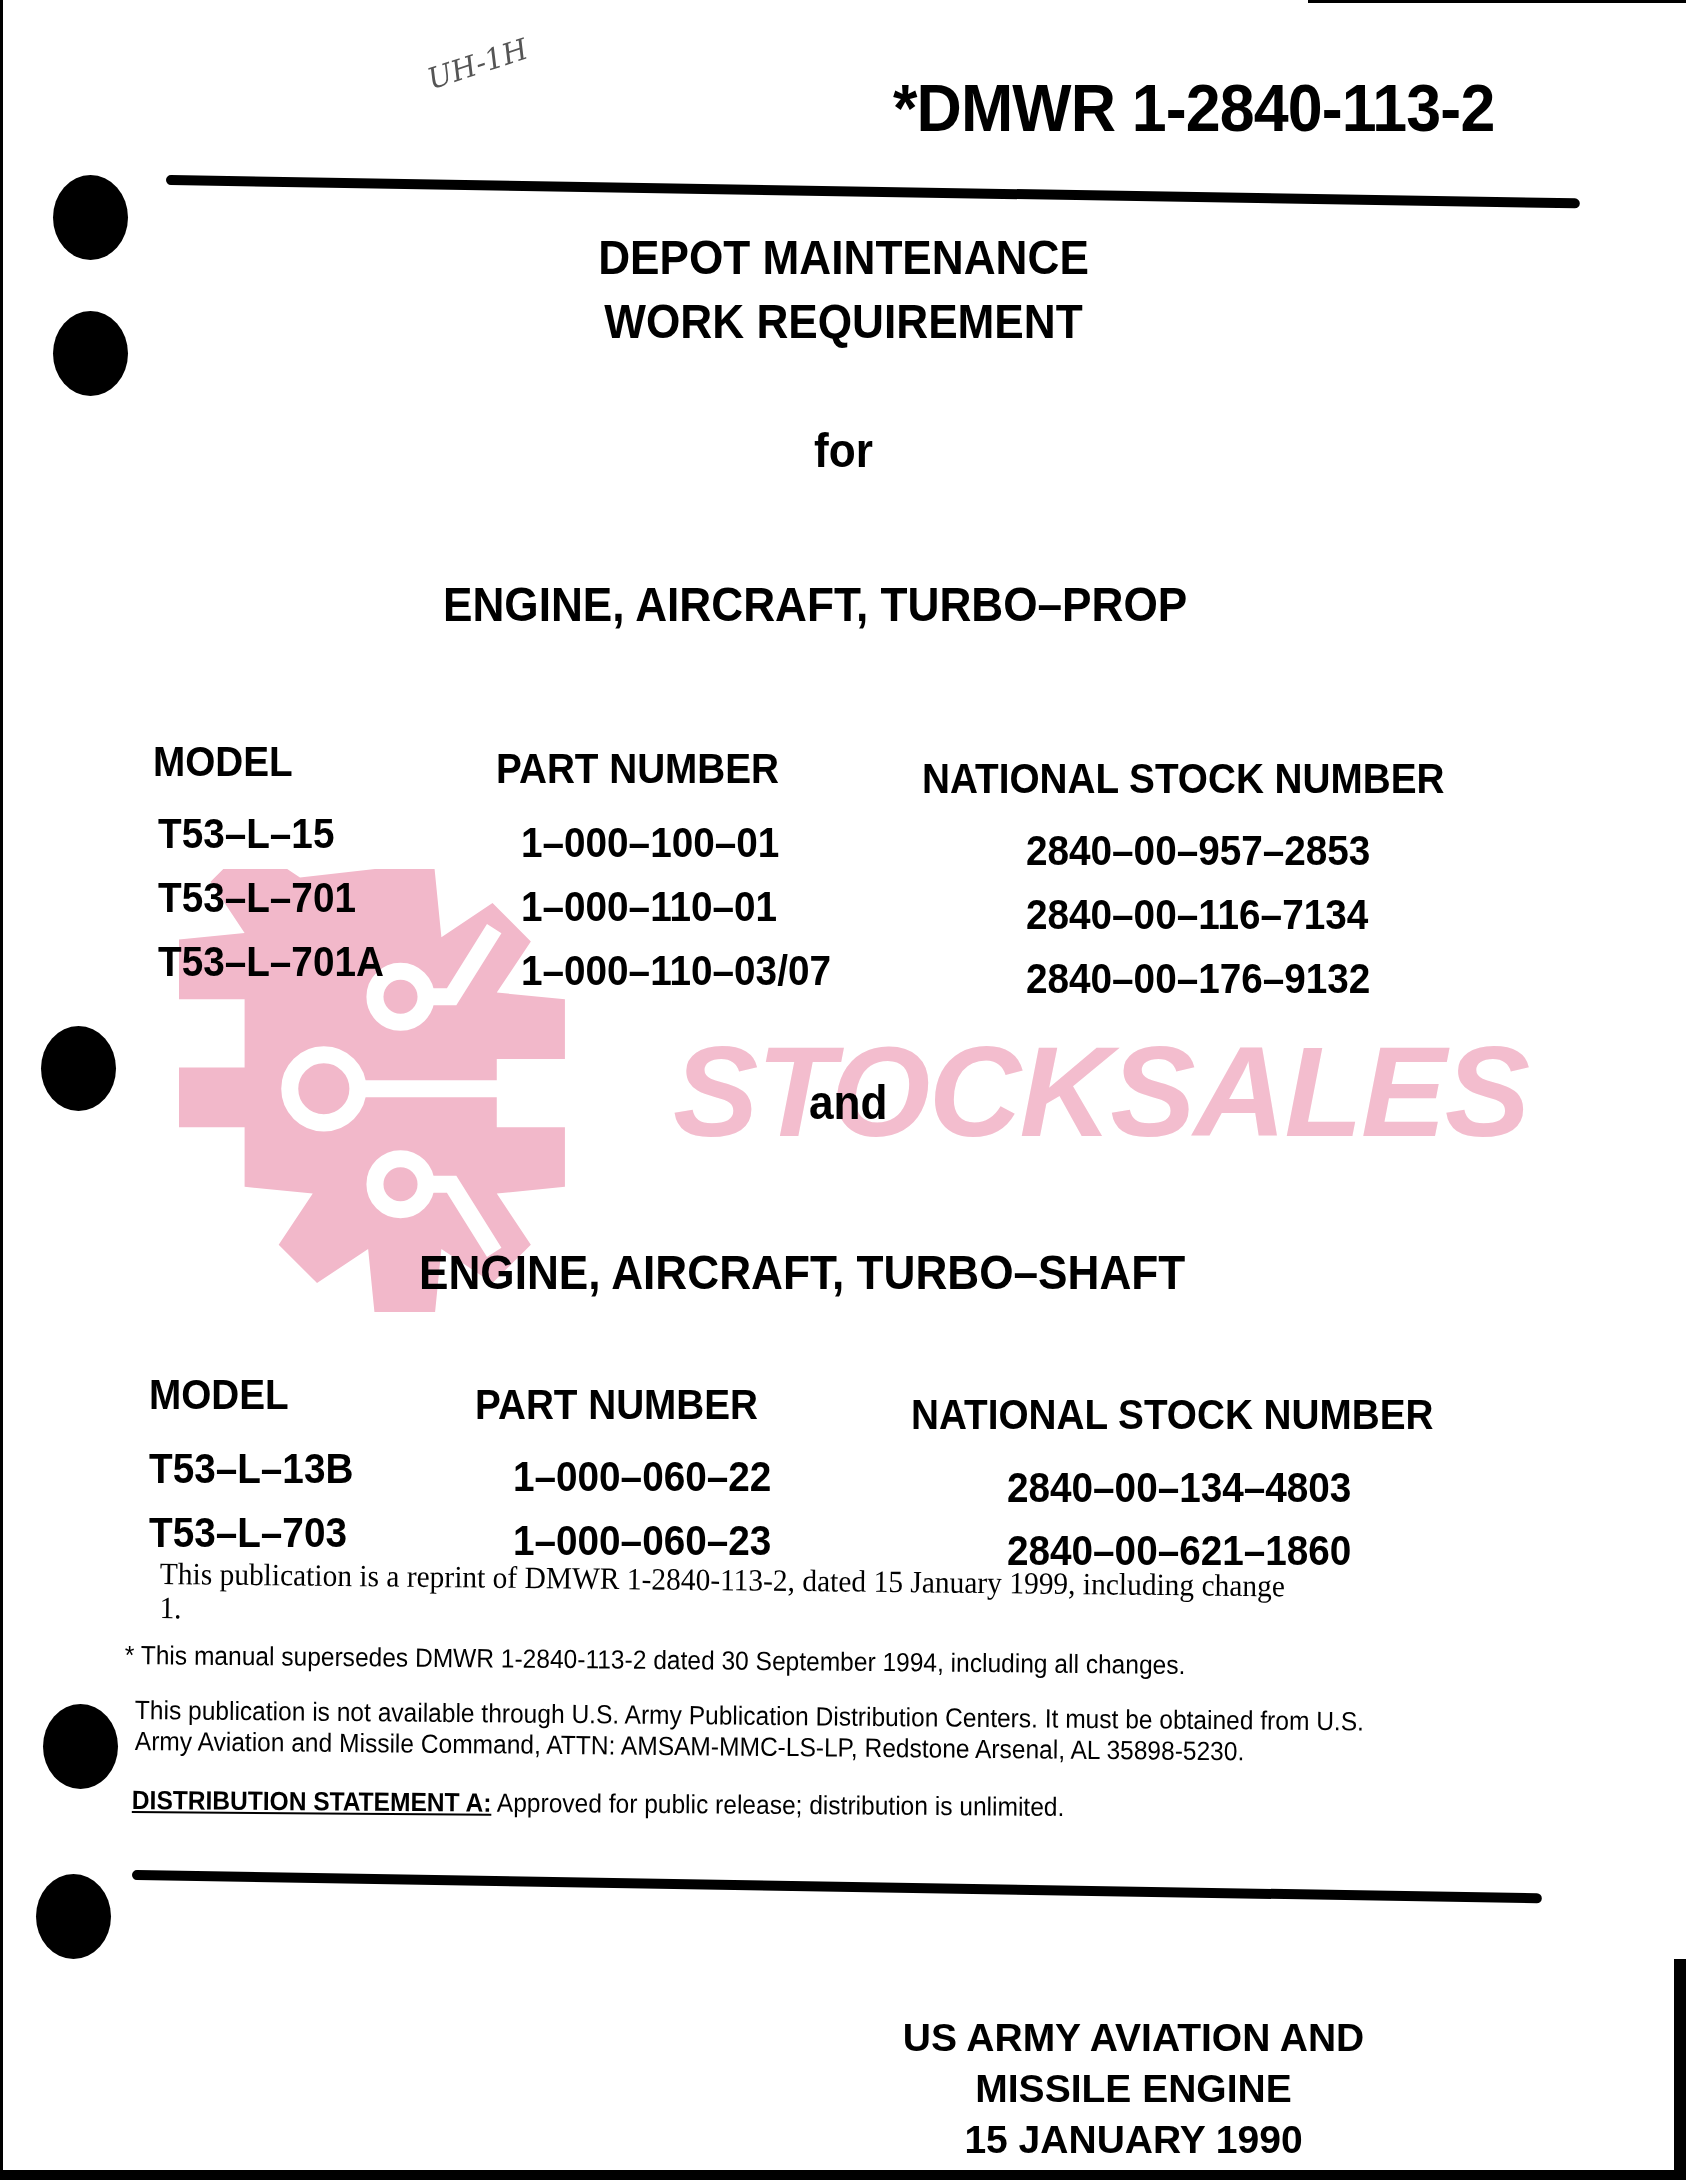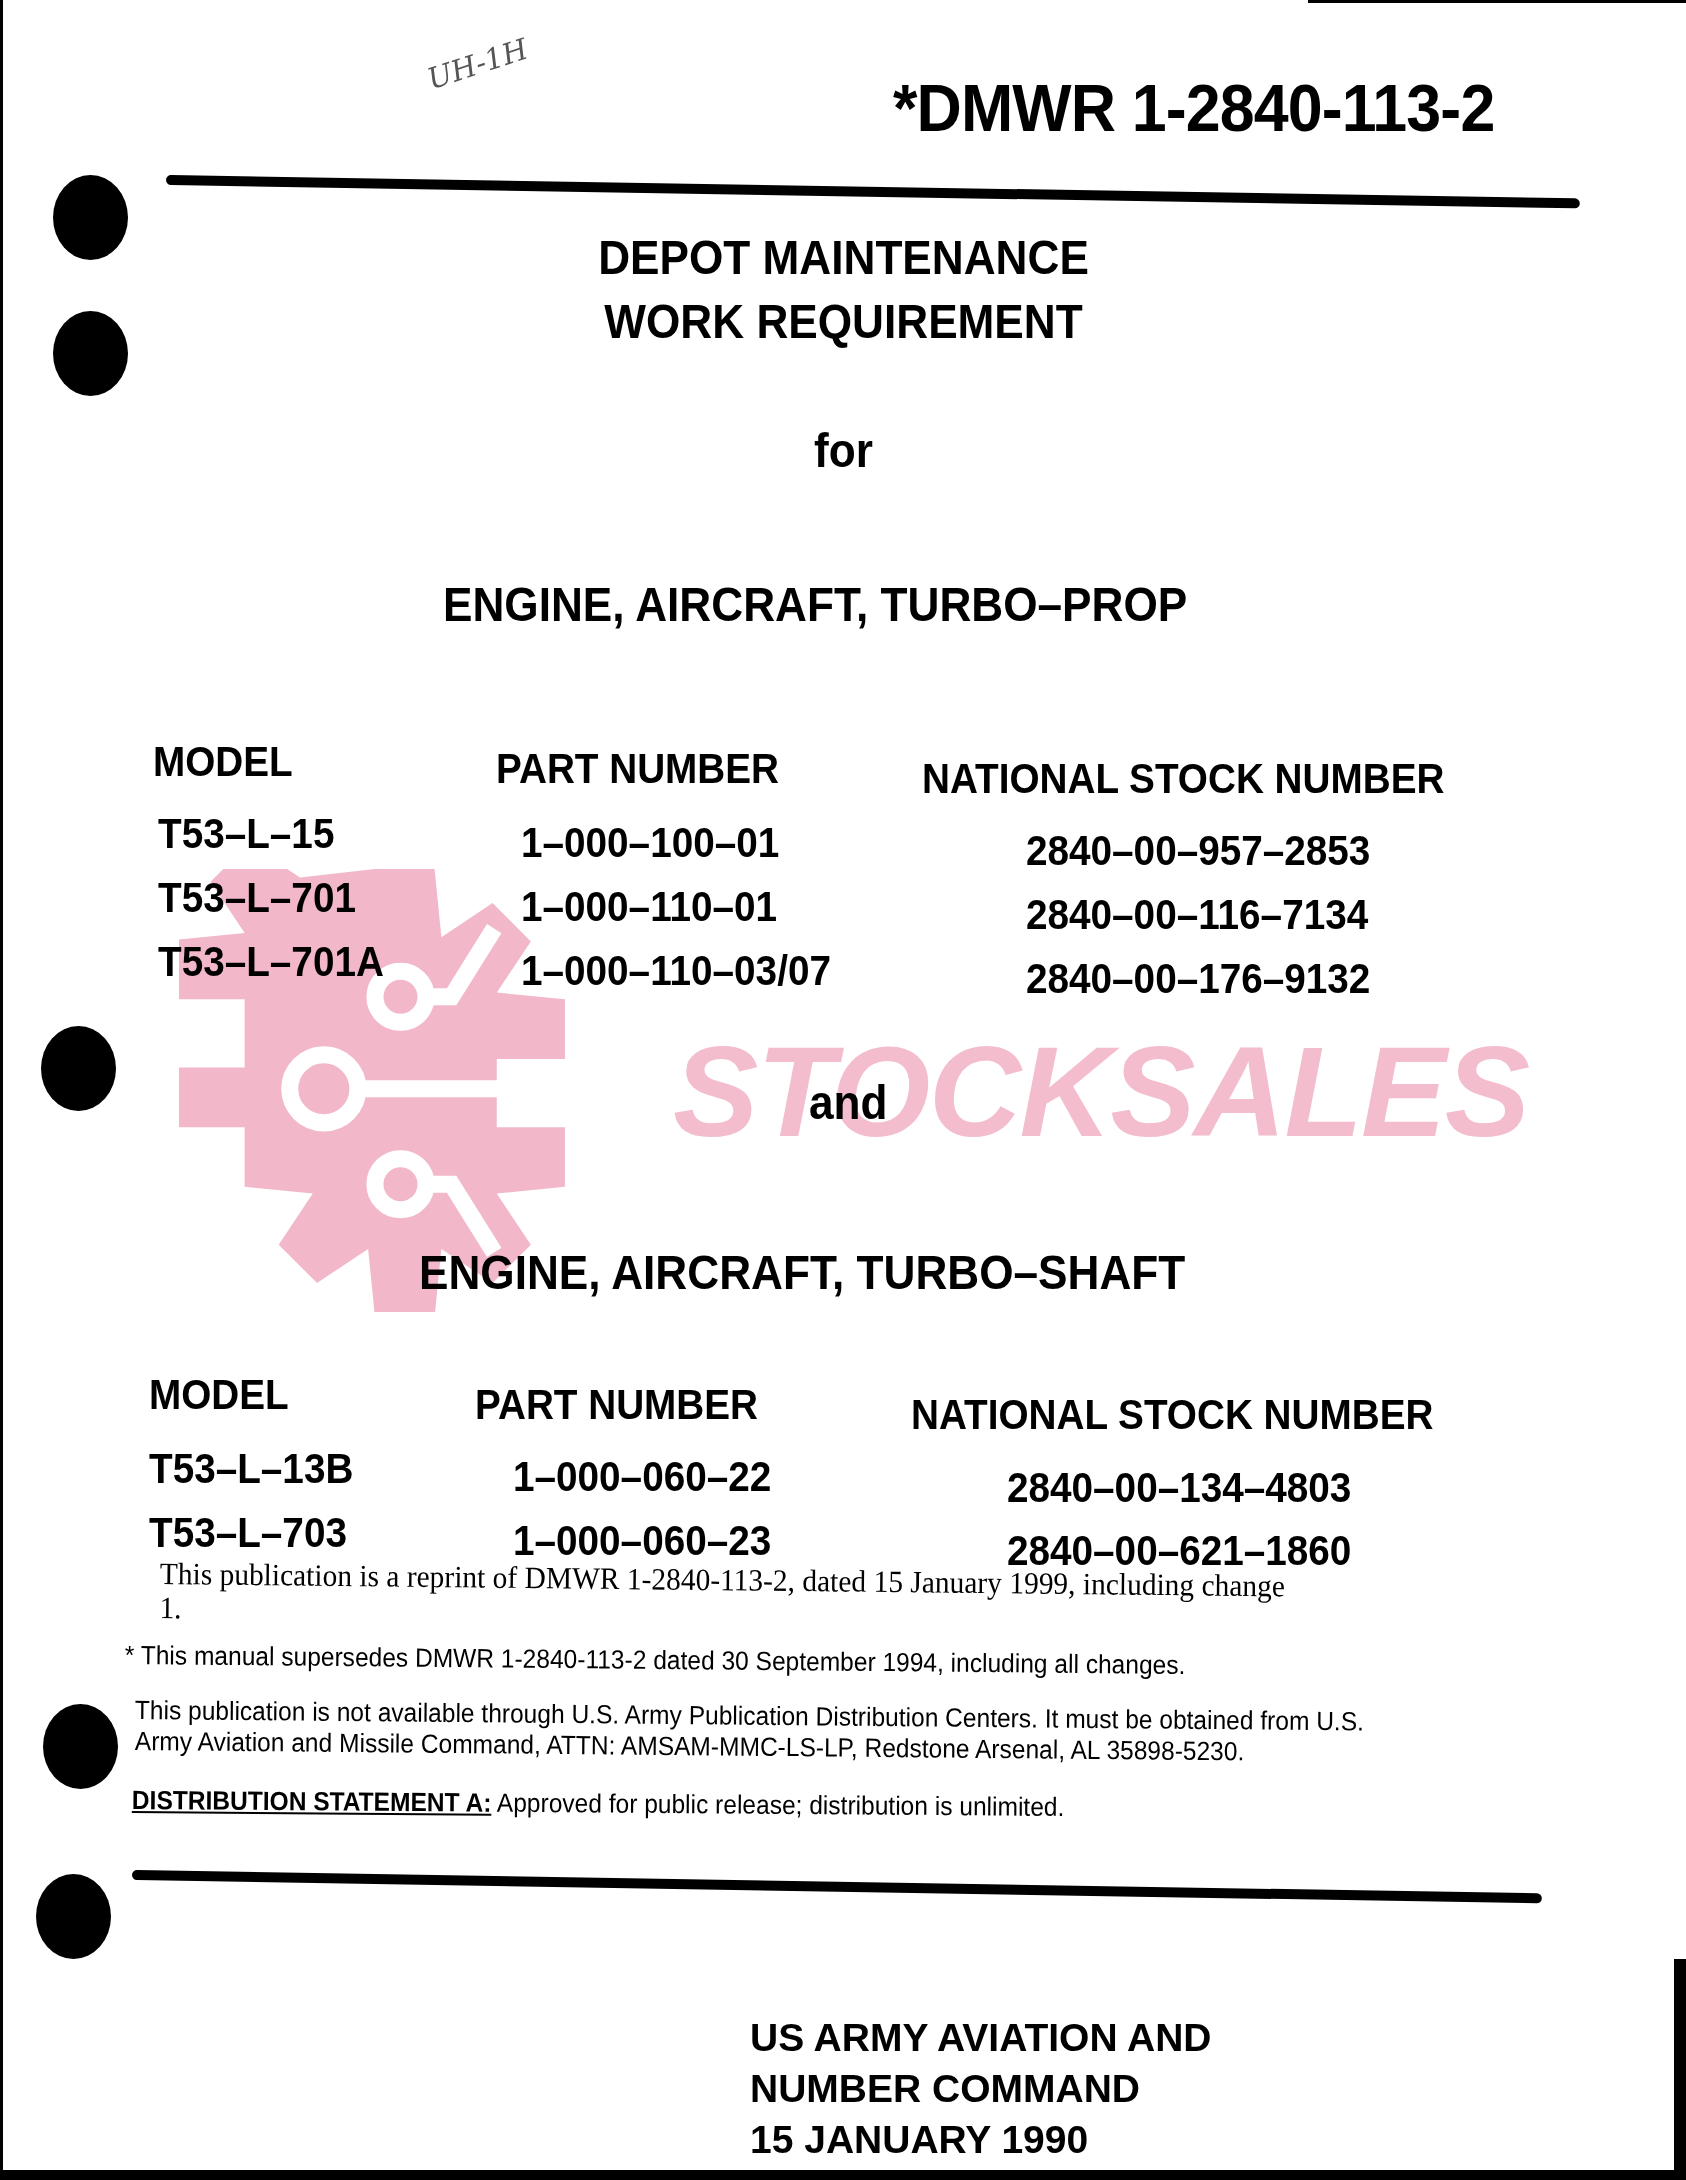--- a/index.html
+++ b/index.html
@@ -16,21 +16,21 @@
   .hole { width: 75px; height: 85px; border-radius: 50%; background: #000; }
   .rule { height: 10.2px; background: #000; border-radius: 5.1px; transform-origin: left center; }
   .doc-number { font-weight: bold; font-size: 66px; letter-spacing: -0.9px; transform: scaleX(0.95); transform-origin: left top; }
   .title { font-weight: bold; font-size: 48px; text-align: center; width: 1687px; left: 0; transform: scaleX(0.92); }
   .h-section { font-weight: bold; font-size: 48px; transform: scaleX(0.92); transform-origin: left top; white-space: nowrap; }
   .th { font-weight: bold; font-size: 43px; transform: scaleX(0.9); transform-origin: left top; white-space: nowrap; }
   .td { font-weight: bold; font-size: 43px; transform: scaleX(0.9); transform-origin: left top; white-space: nowrap; }
   .serif-note { font-family: "Liberation Serif", serif; font-size: 31px; line-height: 34px; transform: scaleX(0.95); transform-origin: left top; width: 1193px; }
   .note { font-size: 26.4px; line-height: 31px; transform: scaleX(0.93); transform-origin: left top; white-space: nowrap; }
   .dist-label { text-decoration: underline; font-weight: bold; }
-  .agency { font-weight: bold; font-size: 39px; line-height: 51px; text-align: left; width: 767px; left: 750px; }
+  .agency { font-weight: bold; font-size: 39px; line-height: 51px; text-align: center; width: 767px; left: 750px; }
   .watermark { pointer-events: none; }
   .wm-text { font-weight: bold; font-style: italic; font-size: 128px; color: #f2b8ca; letter-spacing: -1.7px; opacity: 0.92; }
 </style>
 </head>
 <body>
 
 <div class="abs edge-left"></div>
 <div class="abs edge-top"></div>
 <div class="abs edge-right"></div>
 <div class="abs edge-bottom"></div>
@@ -118,15 +118,15 @@
 <div class="abs note" style="left:135px; top:1695px; transform: scaleX(0.93) rotate(0.5deg);">This publication is not available through U.S. Army Publication Distribution Centers. It must be obtained from U.S.</div>
 <div class="abs note" style="left:135px; top:1726px; transform: scaleX(0.93) rotate(0.5deg);">Army Aviation and Missile Command, ATTN: AMSAM-MMC-LS-LP, Redstone Arsenal, AL 35898-5230.</div>
 <div class="abs note" style="left:132px; top:1785px; transform: scaleX(0.93) rotate(0.4deg);">
   <span class="dist-label">DISTRIBUTION STATEMENT A:</span>
   <span>Approved for public release; distribution is unlimited.</span>
 </div>
 
 <div class="abs rule" style="left:132px; top:1870px; width:1410px; transform: rotate(0.95deg);"></div>
 
 <div class="abs agency" style="top:2012px;">US ARMY AVIATION AND</div>
-<div class="abs agency" style="top:2063px;">NUMBER COMMAND</div>
+<div class="abs agency" style="top:2063px;">MISSILE ENGINE</div>
 <div class="abs agency" style="top:2114px;">15 JANUARY 1990</div>
 
 
 </body></html>

